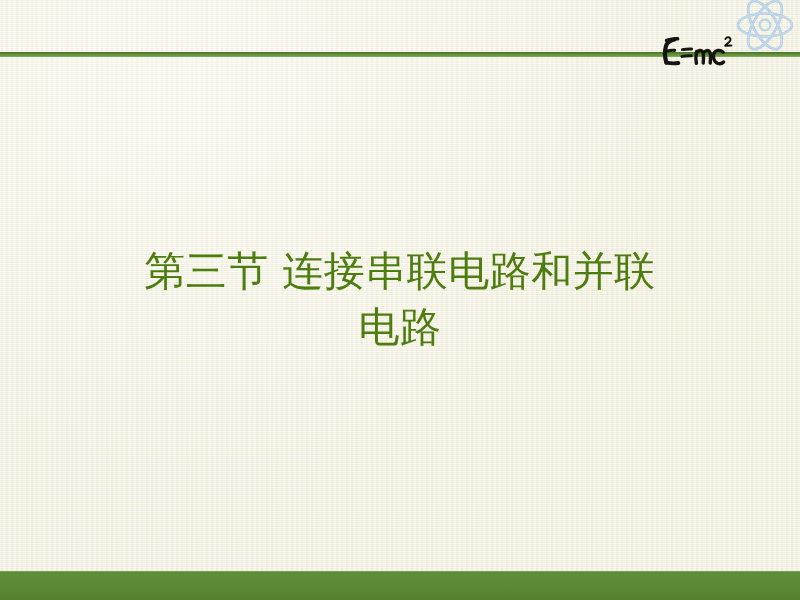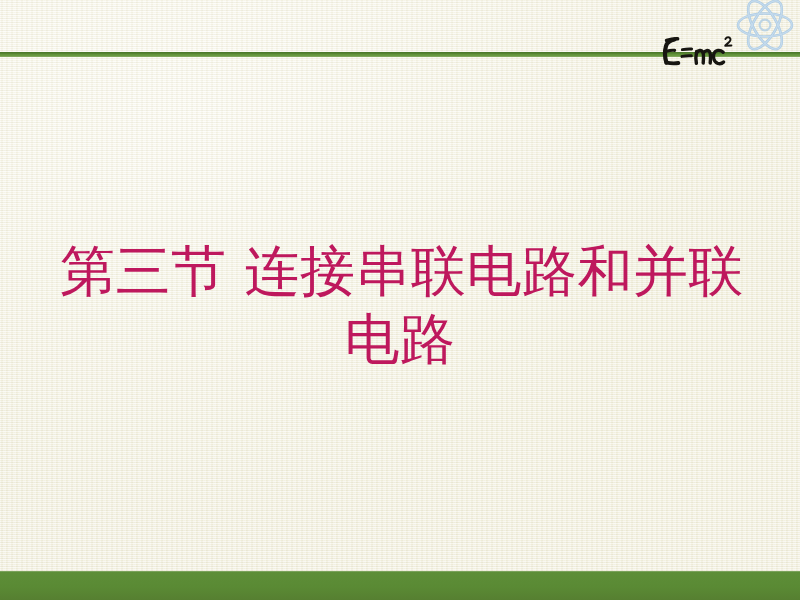--- a/index.html
+++ b/index.html
@@ -110,28 +110,28 @@
   
   #title-block {
     position: absolute;
     left: 60px;
     top: 244px;
     width: 680px;
     text-align: center;
   }
   .title-line {
     font-family: "DejaVu Serif", "Liberation Serif", serif;
-    font-size: 55px;
+    font-size: 41px;
     line-height: 55px;
-    color: #be185d;
+    color: #4d7c0f;
     letter-spacing: 0.5px;
     white-space: nowrap;
   }
   .title-line.second {
-    margin-top: 13px;
+    margin-top: 1px;
     text-align: center;
   }
 </style>
 </head>
 <body>
 
 <div id="slide">
 
   <div id="paper-texture"></div>
 

